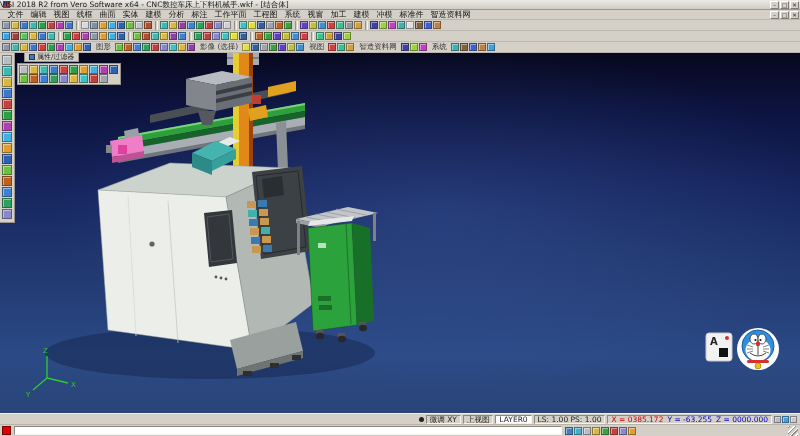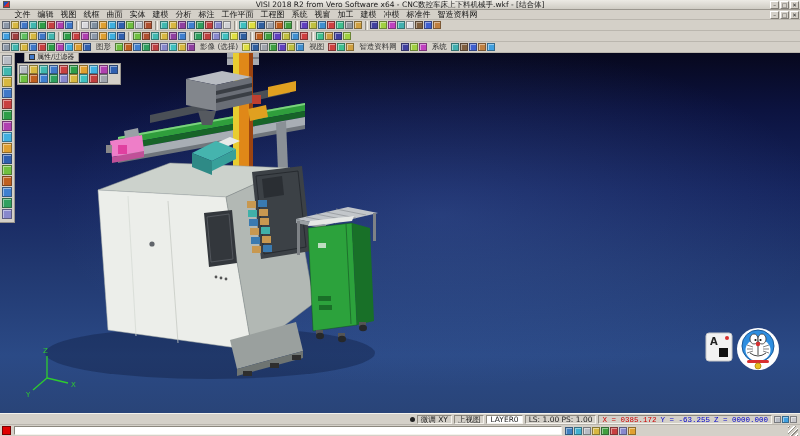--- a/index.html
+++ b/index.html
@@ -7,29 +7,29 @@
   body { font-family:"DejaVu Sans","Liberation Sans",sans-serif; }
   .screen { position:relative; width:800px; height:436px; background:#d4d0c8; overflow:hidden;
             font-family:"DejaVu Sans","Liberation Sans",sans-serif; }
 
   
   .titlebar { position:absolute; top:0; left:0; width:800px; height:10px;
               background:linear-gradient(#eceae4,#cfccc4); border-bottom:1px solid #9a968e;
               display:flex; align-items:center; }
   .app-icon { width:7px; height:7px; margin:0 3px; flex:none;
               background:linear-gradient(135deg,#2050c0 50%,#d03030 50%); border:1px solid #555; }
-  .title-text { position:absolute; left:0; right:0; text-align:center; font-size:7.5px;
+  .title-text { position:absolute; left:0; right:0; font-size:7.5px;
                 line-height:10px; color:#1a1a1a; white-space:nowrap; overflow:hidden; }
   .win-controls { position:absolute; right:1px; top:1px; display:flex; gap:1px; }
   .win-btn { width:9px; height:8px; font-size:5.5px; line-height:7px; text-align:center;
              background:#d4d0c8; border:1px solid; border-color:#fff #807c74 #807c74 #fff; color:#222; }
 
   
   .menubar { position:absolute; top:10px; left:0; width:800px; height:10px; background:#d4d0c8;
-             border-bottom:1px solid #bab6ae; display:flex; align-items:center; padding-left:11px; }
+             border-bottom:1px solid #bab6ae; display:flex; align-items:center; padding-left:4px; }
   .menu-item { font-size:8px; line-height:10px; padding:0 3.5px; color:#111; white-space:nowrap; }
   .mdi-controls { position:absolute; right:1px; top:1px; display:flex; gap:1px; }
 
   
   .toolbar { position:absolute; left:0; width:800px; height:11px; background:#d4d0c8;
              border-bottom:1px solid #bab6ae; display:flex; align-items:center; padding:0 2px; }
   .tb1 { top:20px; } .tb2 { top:31px; } .tb3 { top:42px; height:11px; }
   .icon { width:8px; height:8px; flex:none; margin-right:1px;
           border:1px solid rgba(40,40,40,.45); box-shadow:inset 1px 1px 0 rgba(255,255,255,.45); }
   .tb-sep { width:3px; height:9px; flex:none; margin:0 2px;
@@ -66,21 +66,21 @@
 
   
   .statusbar { position:absolute; top:413px; left:0; width:800px; height:11px; background:#d4d0c8;
                border-top:1px solid #f4f2ec; display:flex; align-items:center; gap:2px;
                padding:0 2px; font-size:7.5px; color:#222; }
   .sb-msg { flex:1; height:9px; }
   .sb-field { height:9px; line-height:8px; padding:0 3px; white-space:nowrap;
               border:1px solid; border-color:#8c887e #f4f2ec #f4f2ec #8c887e; }
   .sb-layer { background:#fff; min-width:34px; }
   .sb-dot { width:5px; height:5px; border-radius:50%; background:#222; flex:none; }
-  .sb-coords { display:flex; gap:4px;font-family:Liberation Mono, monospace; }
+  .sb-coords { display:flex; gap:4px; }
   .sb-icons { display:flex; align-items:center; }
   .sb-icons .icon { width:7px; height:7px; }
 
   
   .commandbar { position:absolute; top:424px; left:0; width:800px; height:12px; background:#d4d0c8;
                 border-top:1px solid #b8b4ac; display:flex; align-items:center; gap:3px; padding:0 2px; }
   .stop-btn { width:9px; height:9px; background:#e00000; border:1px solid #700; flex:none; }
   .cmd-input { width:548px; height:9px; font-size:7.5px; background:#fff;
                border:1px solid; border-color:#8c887e #f4f2ec #f4f2ec #8c887e; padding:0 2px; }
   .cmd-icons { display:flex; align-items:center; }

